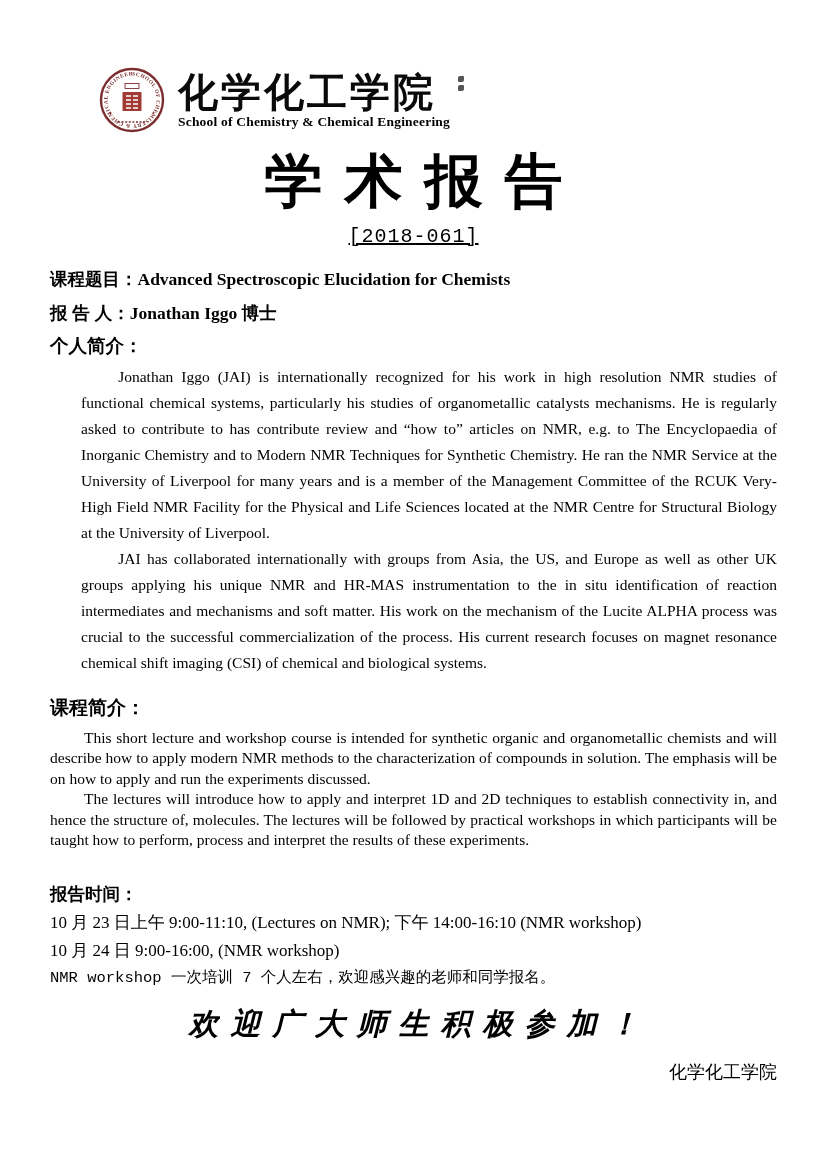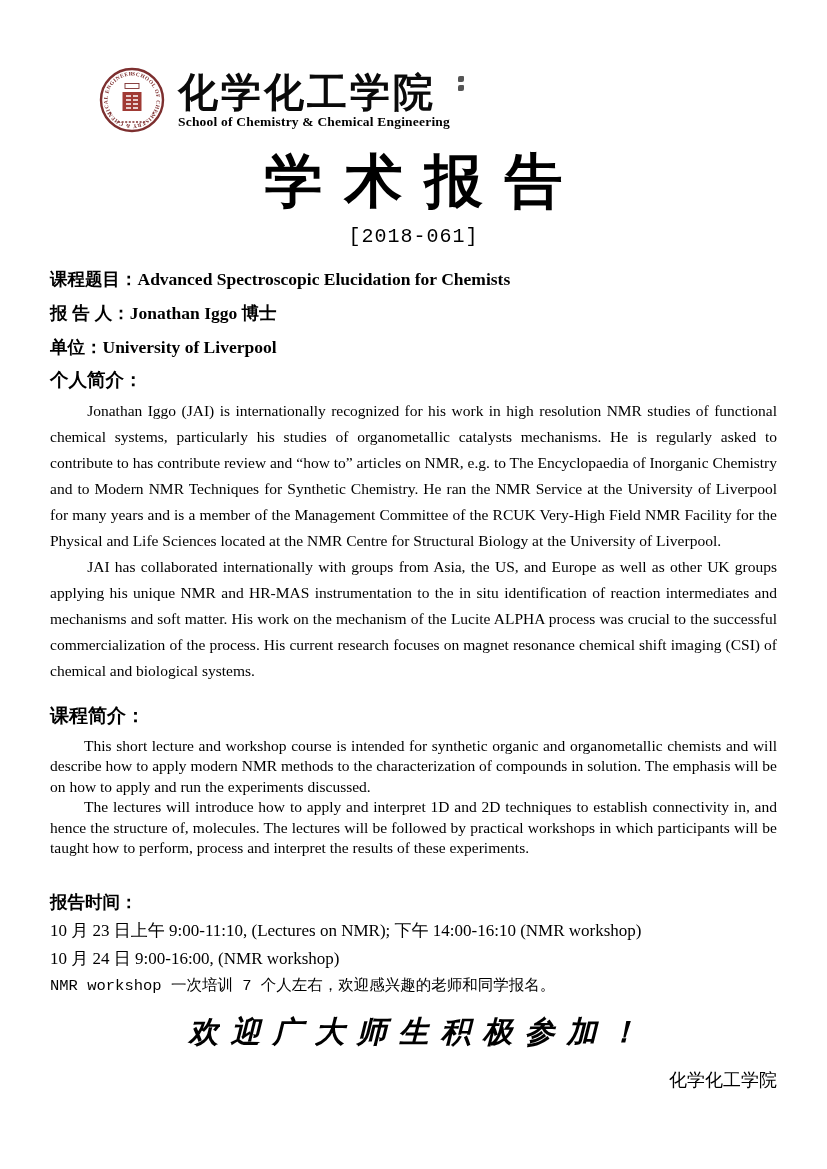--- a/index.html
+++ b/index.html
@@ -27,38 +27,39 @@
   .sig-mark i { display:block; width:6px; height:6px; background:#2b2b2b; border-radius:2px 1px 2px 1px; opacity:.8; }
 
   
   .doc-title {
     text-align:center; margin-top:14px;
     font-family:"DejaVu Serif", serif; font-weight:900; font-size:58px;
     letter-spacing:22px; text-indent:22px; line-height:1.15;
   }
   .doc-number {
     text-align:center; margin-top:10px;
-    font-family:"Liberation Mono", monospace; font-size:20px; letter-spacing:1px;
+    font-family:"Liberation Mono", monospace; font-size:20px; letter-spacing:1px;text-decoration:underline;
   }
 
   
   .fields { margin-top:14px; }
   .field-row { line-height:34px; font-size:17.5px; }
   .field-label { font-family:"Liberation Sans", sans-serif; font-weight:bold; }
   .field-value { font-family:"Liberation Serif", serif; font-weight:bold;text-align:center; }
 
   .section-heading {
     font-family:"Liberation Sans", sans-serif; font-weight:bold;
     font-size:18.5px; line-height:32px;
   }
 
   
   .bio p {
     font-size:15.5px; line-height:26px; text-align:justify;
     text-indent:2.4em;
+    margin-left:31px;
   }
   .bio { margin-top:2px; }
 
   
   .course-heading { margin-top:16px; font-size:19px; }
   .course p {
     font-size:15.5px; line-height:20.5px; text-align:justify; text-indent:2.2em;
   }
   .course { margin-top:4px; }
 
@@ -113,23 +114,20 @@
     <div class="doc-title">学术报告</div>
     <div class="doc-number">[2018-061]</div>
 
     <div class="fields">
       <div class="field-row">
         <span class="field-label">课程题目：</span><span class="field-value">Advanced Spectroscopic Elucidation for Chemists</span>
       </div>
       <div class="field-row">
         <span class="field-label">报 告 人：</span><span class="field-value">Jonathan Iggo 博士</span>
       </div>
-      <div class="field-row">
-        <span class="field-label">单位：</span><span class="field-value">University of Liverpool</span>
-      </div>
     </div>
 
     <div class="section-heading">个人简介：</div>
     <div class="bio">
       <p>Jonathan Iggo (JAI) is internationally recognized for his work in high resolution NMR studies of functional chemical systems, particularly his studies of organometallic catalysts mechanisms. He is regularly asked to contribute to has contribute review and “how to” articles on NMR, e.g. to The Encyclopaedia of Inorganic Chemistry and to Modern NMR Techniques for Synthetic Chemistry. He ran the NMR Service at the University of Liverpool for many years and is a member of the Management Committee of the RCUK Very-High Field NMR Facility for the Physical and Life Sciences located at the NMR Centre for Structural Biology at the University of Liverpool.</p>
       <p>JAI has collaborated internationally with groups from Asia, the US, and Europe as well as other UK groups applying his unique NMR and HR-MAS instrumentation to the in situ identification of reaction intermediates and mechanisms and soft matter. His work on the mechanism of the Lucite ALPHA process was crucial to the successful commercialization of the process. His current research focuses on magnet resonance chemical shift imaging (CSI) of chemical and biological systems.</p>
     </div>
 
     <div class="section-heading course-heading">课程简介：</div>
     <div class="course">

